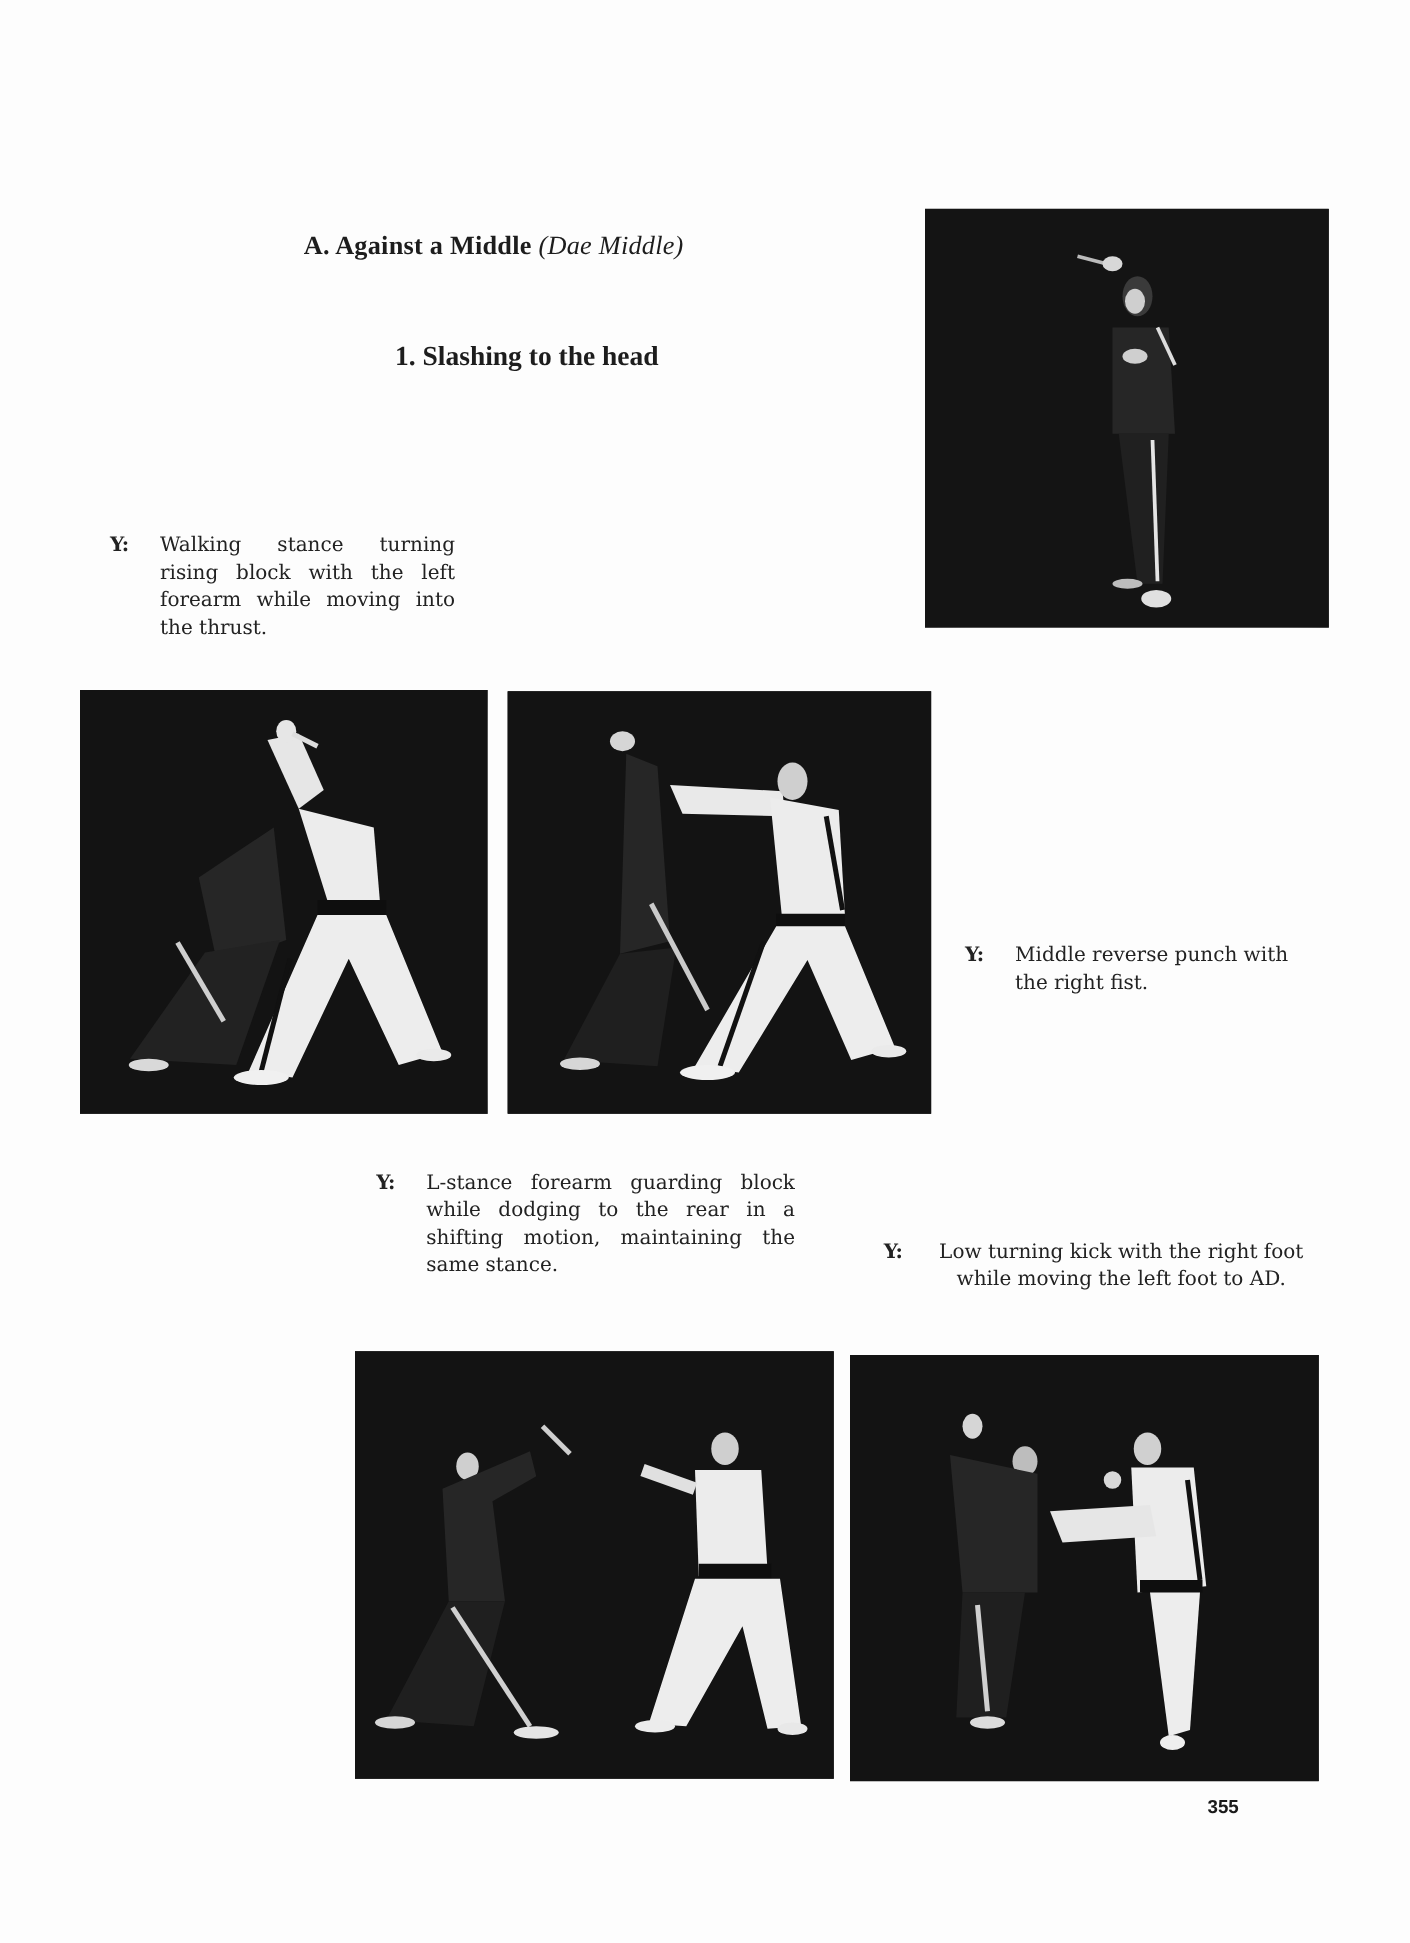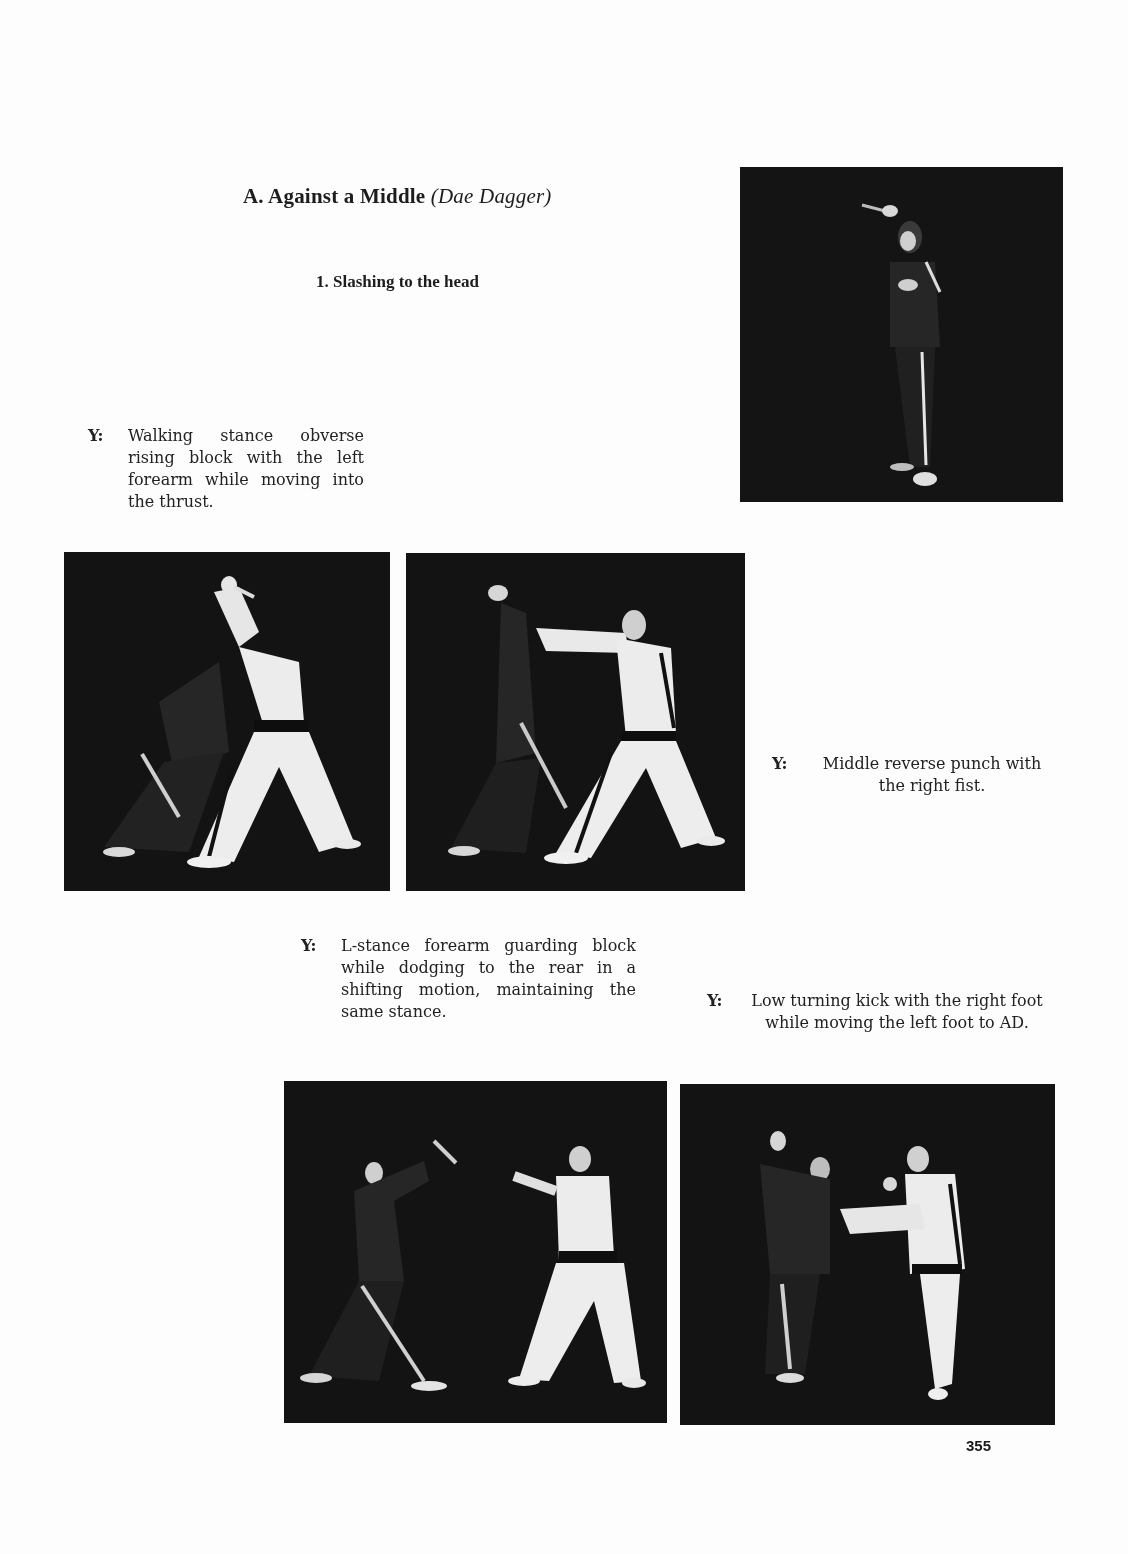--- a/index.html
+++ b/index.html
@@ -10,21 +10,21 @@
       color: #1d1d1d;
     }
     .abs { position: absolute; }
     .section-title {
       left: 243px; top: 184px; font-size: 21px; font-weight: bold;
       font-family: "Liberation Serif", "DejaVu Serif", serif; letter-spacing: 0.2px;
       white-space: nowrap;
     }
     .section-title .ital { font-style: italic; font-weight: normal; }
     .subsection-title {
-      left: 316px; top: 272px; font-size: 17px; font-weight: bold;
+      left: 316px; top: 272px; font-size: 22px; font-weight: bold;
       font-family: "Liberation Serif", "DejaVu Serif", serif; white-space: nowrap;
     }
     .caption {
       font-size: 16px; line-height: 22px;
       font-family: "DejaVu Serif", serif; color: #222;
     }
     .caption .y { position: absolute; left: 0; top: 0; font-weight: bold; }
     .caption .body { margin-left: 40px; text-align: justify; }
     .photo {
       position: absolute; background: #121212;
@@ -35,21 +35,21 @@
     .page-number {
       left: 966px; top: 1437px; font-size: 15px; font-weight: bold;
       font-family: "Liberation Sans", "DejaVu Sans", sans-serif; color: #1a1a1a;
     }
   </style>
 </head>
 <body>
 
 <div class="abs section-title">
   <span>A. Against a Middle</span>
-  <span class="ital">(Dae Dagger)</span>
+  <span class="ital">(Dae Middle)</span>
 </div>
 <div class="abs subsection-title">1. Slashing to the head</div>
 
 <div class="photo" style="left:740px; top:167px; width:323px; height:335px;">
   <svg viewBox="0 0 323 335" preserveAspectRatio="none">
     <rect width="323" height="335" fill="#141414"></rect>
     <line x1="122" y1="38" x2="145" y2="44" stroke="#bbb" stroke-width="3"></line>
     <ellipse cx="150" cy="44" rx="8" ry="6" fill="#d8d8d8"></ellipse>
     <ellipse cx="170" cy="70" rx="12" ry="16" fill="#3a3a3a"></ellipse>
     <ellipse cx="168" cy="74" rx="8" ry="10" fill="#cfcfcf"></ellipse>
@@ -58,21 +58,21 @@
     <ellipse cx="168" cy="118" rx="10" ry="6" fill="#cfcfcf"></ellipse>
     <path d="M155 180 L195 180 L190 300 L170 300 Z" fill="#202020"></path>
     <path d="M182 185 L186 298" stroke="#e5e5e5" stroke-width="3"></path>
     <ellipse cx="185" cy="312" rx="12" ry="7" fill="#e0e0e0"></ellipse>
     <ellipse cx="162" cy="300" rx="12" ry="4" fill="#bdbdbd"></ellipse>
   </svg>
 </div>
 
 <div class="abs caption" style="left:88px; top:425px; width:276px;">
   <span class="y">Y:</span>
-  <div class="body">Walking stance obverse rising block with the left forearm while moving into the thrust.</div>
+  <div class="body">Walking stance turning rising block with the left forearm while moving into the thrust.</div>
 </div>
 
 <div class="photo" style="left:64px; top:552px; width:326px; height:339px;">
   <svg viewBox="0 0 326 339" preserveAspectRatio="none">
     <rect width="326" height="339" fill="#131313"></rect>
     <path d="M95 150 L155 110 L165 200 L110 220 Z" fill="#262626"></path>
     <path d="M100 210 L160 200 L125 300 L40 295 Z" fill="#222"></path>
     <path d="M78 202 L115 265" stroke="#cfcfcf" stroke-width="4"></path>
     <ellipse cx="55" cy="300" rx="16" ry="5" fill="#d9d9d9"></ellipse>
     <path d="M150 40 L175 35 L195 80 L175 95 Z" fill="#e6e6e6"></path>
@@ -102,21 +102,21 @@
     <rect x="215" y="178" width="55" height="10" fill="#0e0e0e"></rect>
     <path d="M215 188 L270 188 L310 285 L275 295 L240 215 L185 305 L150 300 Z" fill="#ededed"></path>
     <path d="M205 200 L170 300" stroke="#111" stroke-width="4"></path>
     <ellipse cx="160" cy="305" rx="22" ry="6" fill="#f0f0f0"></ellipse>
     <ellipse cx="305" cy="288" rx="14" ry="5" fill="#eaeaea"></ellipse>
   </svg>
 </div>
 
 <div class="abs caption" style="left:772px; top:753px; width:280px;">
   <span class="y">Y:</span>
-  <div class="body" style="text-align:center;">Middle reverse punch with the right fist.</div>
+  <div class="body" style="text-align:left;">Middle reverse punch with the right fist.</div>
 </div>
 
 <div class="abs caption" style="left:301px; top:935px; width:335px;">
   <span class="y">Y:</span>
   <div class="body">L-stance forearm guarding block while dodging to the rear in a shifting motion, maintaining the same stance.</div>
 </div>
 
 <div class="abs caption" style="left:707px; top:990px; width:340px;">
   <span class="y">Y:</span>
   <div class="body" style="text-align:center;">Low turning kick with the right foot while moving the left foot to AD.</div>

